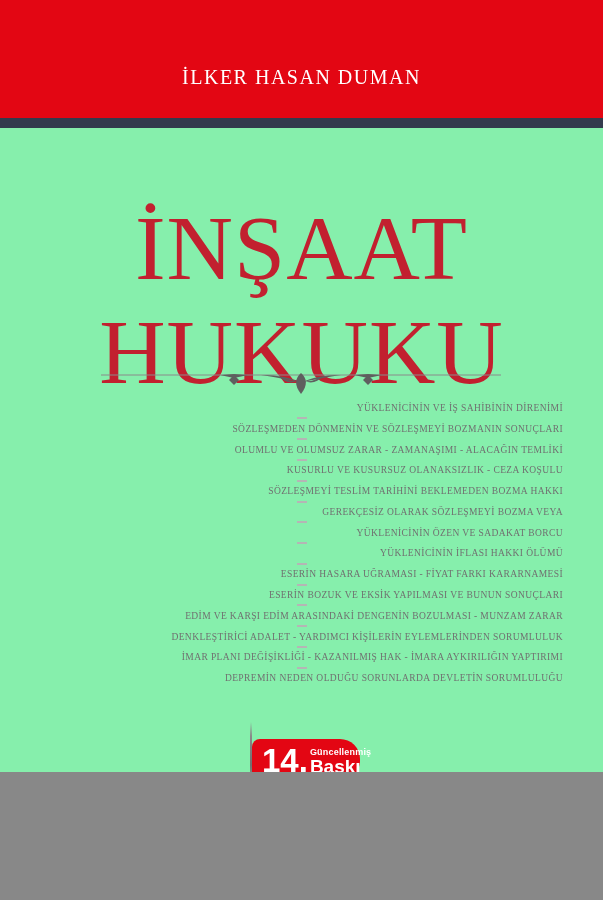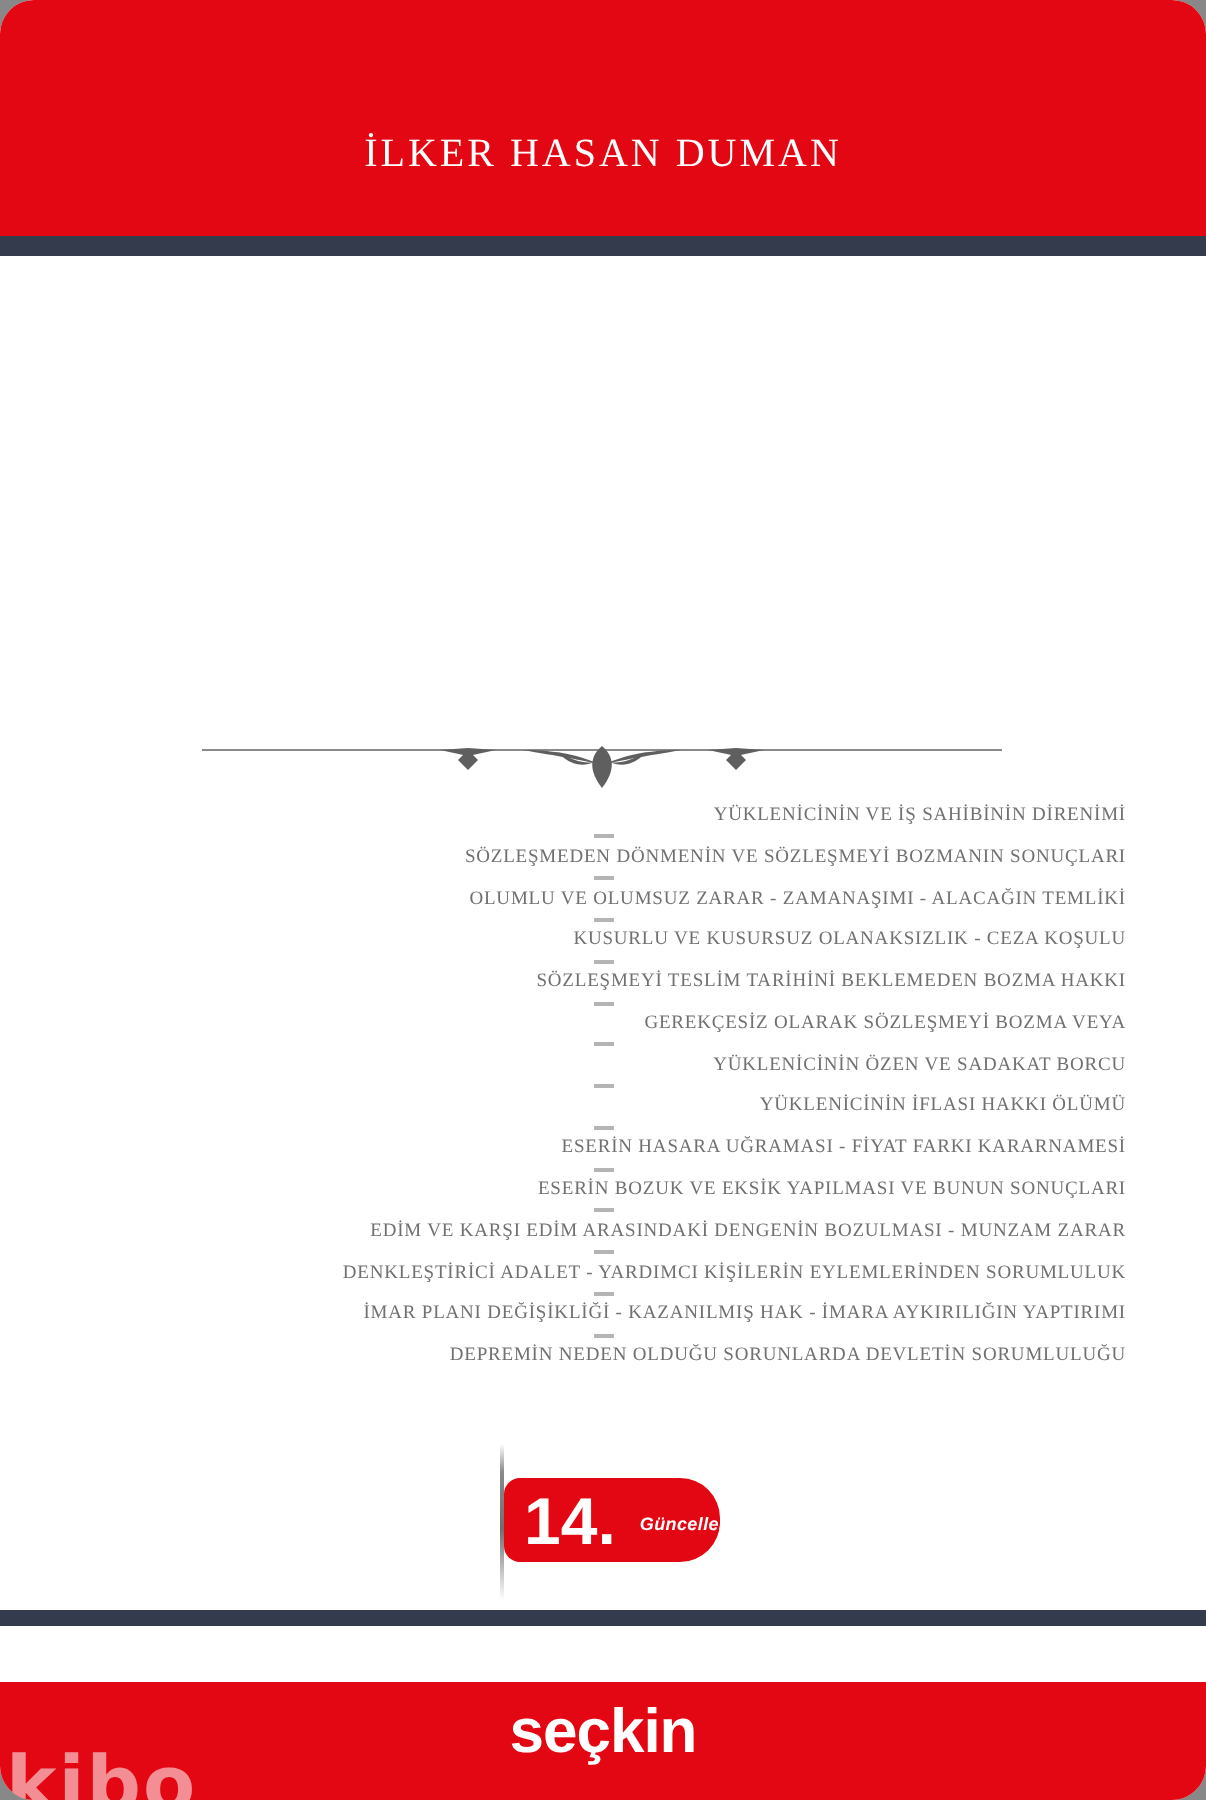--- a/index.html
+++ b/index.html
@@ -1,20 +1,19 @@
 <!DOCTYPE html>
 <html><head>
 <meta charset="utf-8">
 <style>
   html,body{margin:0;padding:0;background:#888;}
   .cover{
-    position:relative;width:603px;height:900px;margin:0 auto;
-    background:#ffffff;overflow:hidden;
+    position:relative;width:603px;height:772px;margin:0 auto;
+    background:#86efac;overflow:hidden;
     font-family:"Liberation Serif", serif;
-    border-radius:17px;
   }
   
   .top-band{
     position:absolute;top:0;left:0;width:603px;height:118px;
     background:#e30613;
   }
   .author{
     position:absolute;left:0;right:0;top:66px;
     text-align:center;color:#ffffff;
     font-size:20px;font-variant:small-caps;letter-spacing:1.5px;
@@ -54,21 +53,21 @@
     background:linear-gradient(to bottom, rgba(120,120,120,0) 0%, #8a8a8a 18%, #6f6f6f 55%, rgba(120,120,120,0) 100%);
   }
   .edition-badge{
     position:absolute;left:252px;top:739px;width:108px;height:42px;
     background:#e30613;border-radius:8px 20px 20px 8px;
     display:flex;align-items:flex-end;box-sizing:border-box;
     padding:4px 10px 5px 10px;color:#fff;
     font-family:"Liberation Sans", sans-serif;
   }
   .badge-number{font-size:33px;font-weight:700;line-height:30px;}
-  .badge-right{display:flex;flex-direction:row;align-items:flex-start;margin-left:12px;font-style:italic;}
+  .badge-right{display:flex;flex-direction:column;align-items:flex-start;margin-left:2px;}
   .badge-qualifier{font-size:9px;font-weight:700;line-height:10px;letter-spacing:0.2px;}
   .badge-label{font-size:19px;font-weight:700;line-height:19px;}
   
   .navy-strip-bottom{
     position:absolute;top:805px;left:0;width:603px;height:8px;
     background:#333b4d;
   }
   .bottom-band{
     position:absolute;top:813px;left:0;width:603px;height:87px;
     background:#e30613;
@@ -95,20 +94,24 @@
 </head>
 <body>
 
 <div class="cover">
 
   <header class="top-band">
     <div class="author">İLKER HASAN DUMAN</div>
   </header>
   <div class="navy-strip-top"></div>
 
+  <h1 class="title">
+    <span>İNŞAAT</span><br>
+    <span>HUKUKU</span>
+  </h1>
 
   <svg class="divider" viewBox="0 0 400 32" xmlns="http://www.w3.org/2000/svg">
     <line x1="0" y1="9" x2="400" y2="9" stroke="#8a8a8a" stroke-width="1"></line>
     <path d="M160,9 C178,9 190,12 198,16 C190,14 178,12 160,9 Z" fill="#5f5f5f"></path>
     <path d="M240,9 C222,9 210,12 202,16 C210,14 222,12 240,9 Z" fill="#5f5f5f"></path>
     <path d="M200,7 C206,12 207,19 200,28 C193,19 194,12 200,7 Z" fill="#5f5f5f"></path>
     <path d="M178,10 C185,14 191,16 196,15 C190,18 183,16 178,10 Z" fill="#5f5f5f"></path>
     <path d="M222,10 C215,14 209,16 204,15 C210,18 217,16 222,10 Z" fill="#5f5f5f"></path>
     <path d="M119,9 l14,-1 14,1 -14,3 Z" fill="#5f5f5f"></path>
     <path d="M133,9 l5,5 -5,5 -5,-5 Z" fill="#5f5f5f"></path>

